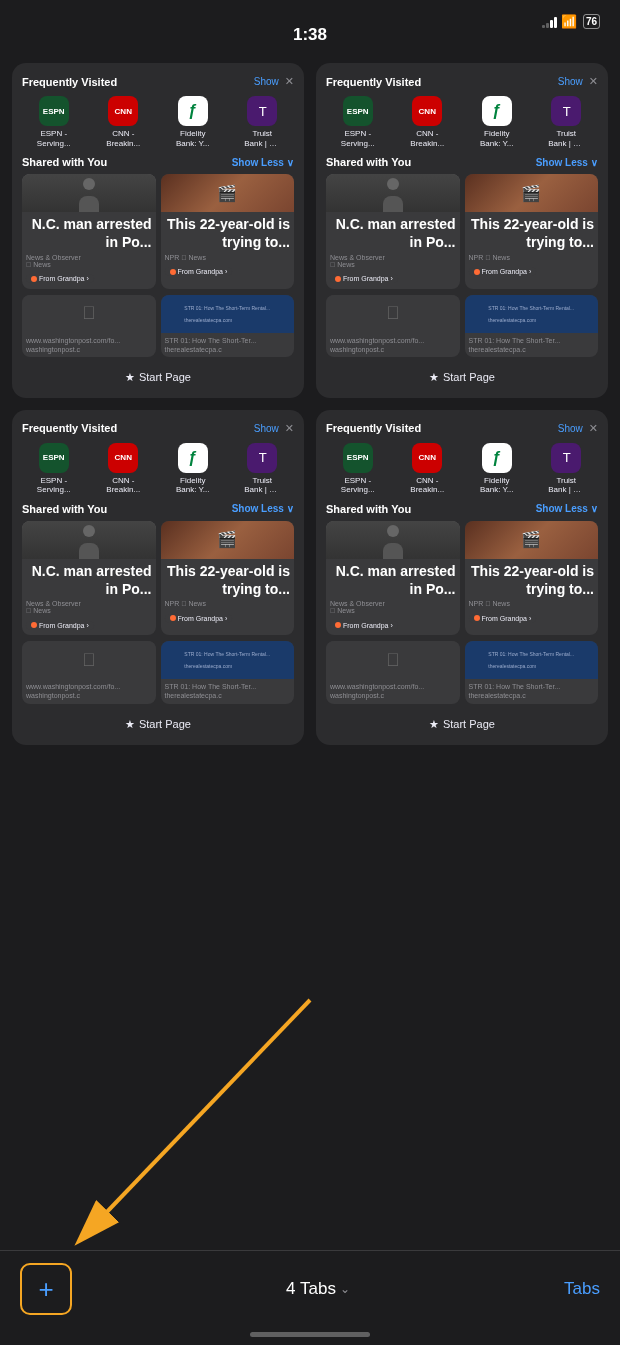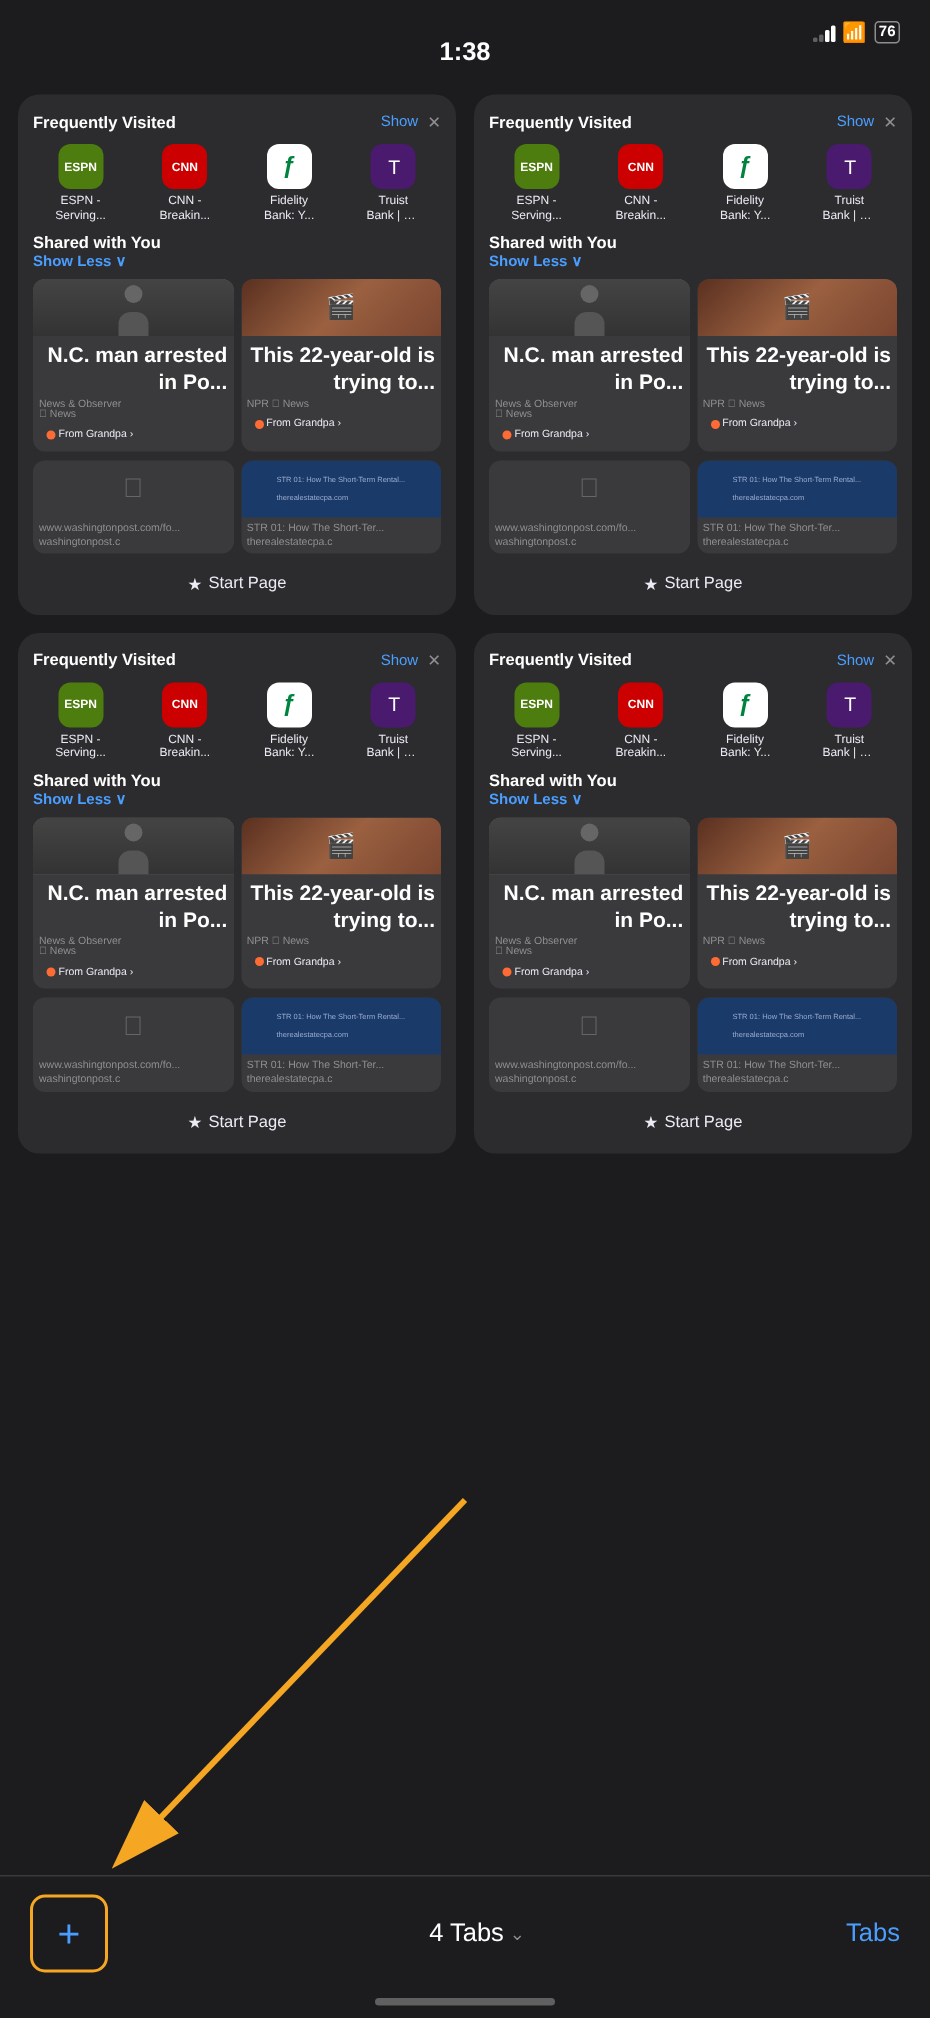--- a/index.html
+++ b/index.html
@@ -126,41 +126,41 @@
       height: 30px;
       border-radius: 8px;
       margin-bottom: 3px;
       display: flex;
       align-items: center;
       justify-content: center;
       font-size: 10px;
       font-weight: 900;
       overflow: hidden;
     }
-    .favicon-espn { background: #4d7c0f; color: #fff; font-size: 8px; font-weight: 900; }
+    .favicon-espn { background: #14532d; color: #fff; font-size: 8px; font-weight: 900; }
     .favicon-cnn { background: #cc0000; color: #fff; font-size: 8px; font-weight: 900; }
     .favicon-fidelity { background: #fff; color: #00833e; font-size: 14px; font-weight: 700; }
     .favicon-truist { background: #4a1a6e; color: #fff; font-size: 13px; font-weight: 300; letter-spacing: -1px; }
     .favicon-label {
       font-size: 8px;
       color: #ebebf5;
       text-align: center;
       line-height: 1.2;
       max-width: 36px;
       overflow: hidden;
       text-overflow: ellipsis;
       white-space: nowrap;
     }
 
     
     .shared-header {
       display: flex;
       justify-content: space-between;
+      align-items: center;
       margin-bottom: 6px;
-      flex-direction: column;
     }
     .shared-title {
       font-size: 11px;
       font-weight: 700;
       color: #fff;
     }
     .show-less {
       font-size: 10px;
       color: #4a9eff;
       font-weight: bold;

